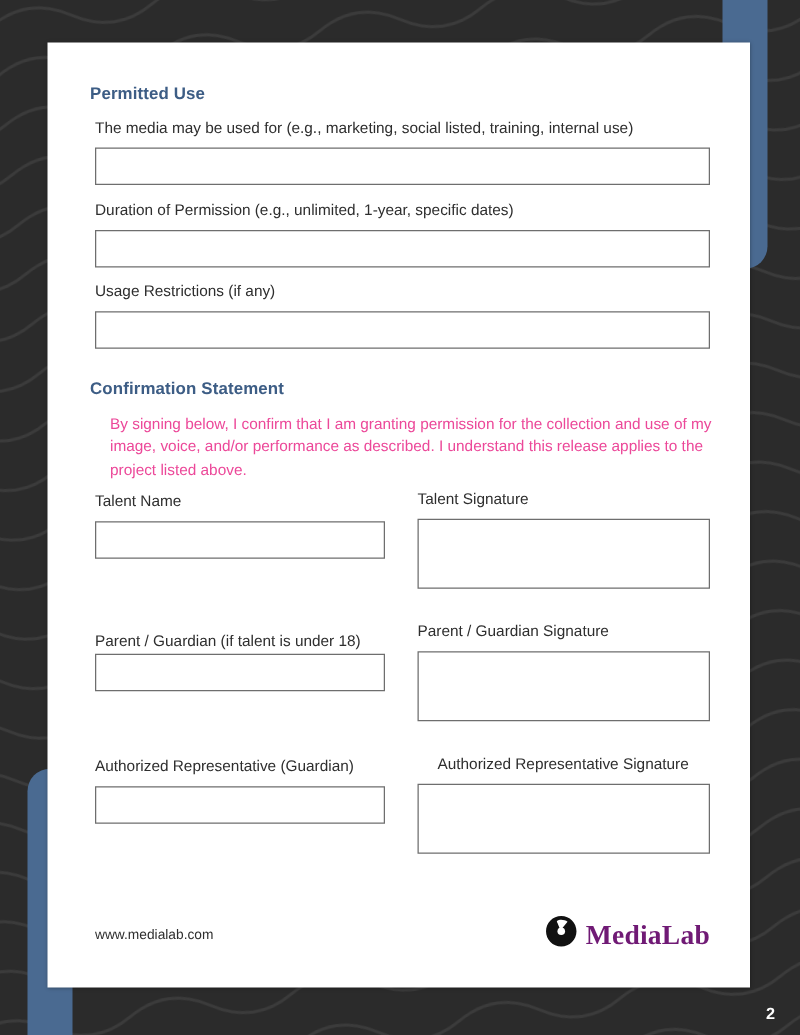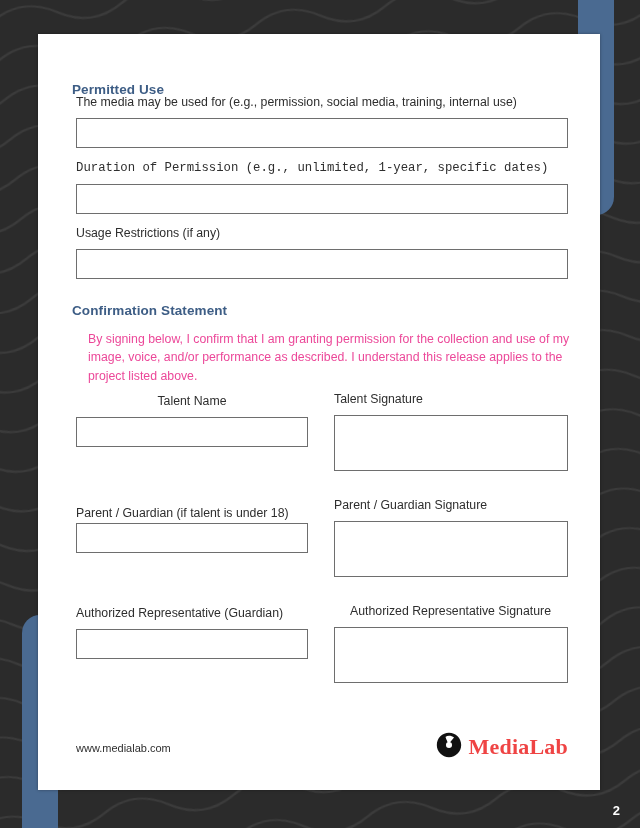--- a/index.html
+++ b/index.html
@@ -68,40 +68,40 @@
     line-height: 1.35;
   }
   .field-box {
     border: 1px solid #6e6e6e;
     background: #ffffff;
     box-sizing: border-box;
   }
   .abs { position: absolute; }
 
   
-  #heading-permitted { left: 0; top: 33px; margin-top: 15px; }
+  #heading-permitted { left: 0; top: 33px; }
   #label-media-used { left: 4px; top: 60px; }
   #input-media-used { left: 4px; top: 84px; width: 492px; height: 30px; }
-  #label-duration { left: 4px; top: 126px; font-family: Liberation Mono, monospace; }
+  #label-duration { left: 4px; top: 126px; }
   #input-duration { left: 4px; top: 150px; width: 492px; height: 30px; }
   #label-restrictions { left: 4px; top: 191px; text-align: right; }
   #input-restrictions { left: 4px; top: 215px; width: 492px; height: 30px; }
 
   
   #heading-confirm { left: 0; top: 269px; }
   #confirm-text {
     left: 4px; top: 296px; width: 486px;
     color: #ec4899; font-size: 12.3px; line-height: 1.5; margin-left: 12px;
   }
 
   
   .col-left  { left: 4px;  width: 232px; }
   .col-right { left: 262px; width: 234px; }
 
-  #label-talent-name { top: 359px; text-align: center; }
+  #label-talent-name { top: 359px; }
   #input-talent-name { top: 383px; height: 30px; }
   #label-talent-sig  { top: 357px; }
   #input-talent-sig  { top: 381px; height: 56px; }
 
   #label-parent { top: 471px; }
   #input-parent { top: 489px; height: 30px; }
   #label-parent-sig { top: 463px; }
   #input-parent-sig { top: 487px; height: 56px; }
 
   #label-rep { top: 571px; }
@@ -115,21 +115,21 @@
     color: #2e2e2e; font-size: 11px;
   }
   #brand {
     right: 0; top: 698px;
     display: flex; align-items: center; gap: 7px;
   }
   #brand-name {
     font-family: "Liberation Serif", serif;
     font-size: 22px;
     font-weight: bold;
-    color: #ef4444;
+    color: #701a75;
     letter-spacing: 0.2px;
   }
   #page-number {
     position: absolute;
     right: 20px;
     bottom: 10px;
     color: #ffffff;
     font-size: 13px;
     font-weight: bold;
     z-index: 3;
@@ -151,21 +151,21 @@
   </svg>
 
   <div class="accent-bar accent-right"></div>
   <div class="accent-bar accent-left"></div>
 
   <div class="card">
     <div class="card-inner">
 
       <div class="abs section-heading" id="heading-permitted">Permitted Use</div>
 
-      <div class="abs field-label" id="label-media-used">The media may be used for (e.g., permission, social media, training, internal use)</div>
+      <div class="abs field-label" id="label-media-used">The media may be used for (e.g., marketing, social listed, training, internal use)</div>
       <div class="abs field-box" id="input-media-used"></div>
 
       <div class="abs field-label" id="label-duration">Duration of Permission (e.g., unlimited, 1-year, specific dates)</div>
       <div class="abs field-box" id="input-duration"></div>
 
       <div class="abs field-label" id="label-restrictions">Usage Restrictions (if any)</div>
       <div class="abs field-box" id="input-restrictions"></div>
 
       <div class="abs section-heading" id="heading-confirm">Confirmation Statement</div>
       <div class="abs" id="confirm-text">By signing below, I confirm that I am granting permission for the collection and use of my image, voice, and/or performance as described. I understand this release applies to the project listed above.</div>

